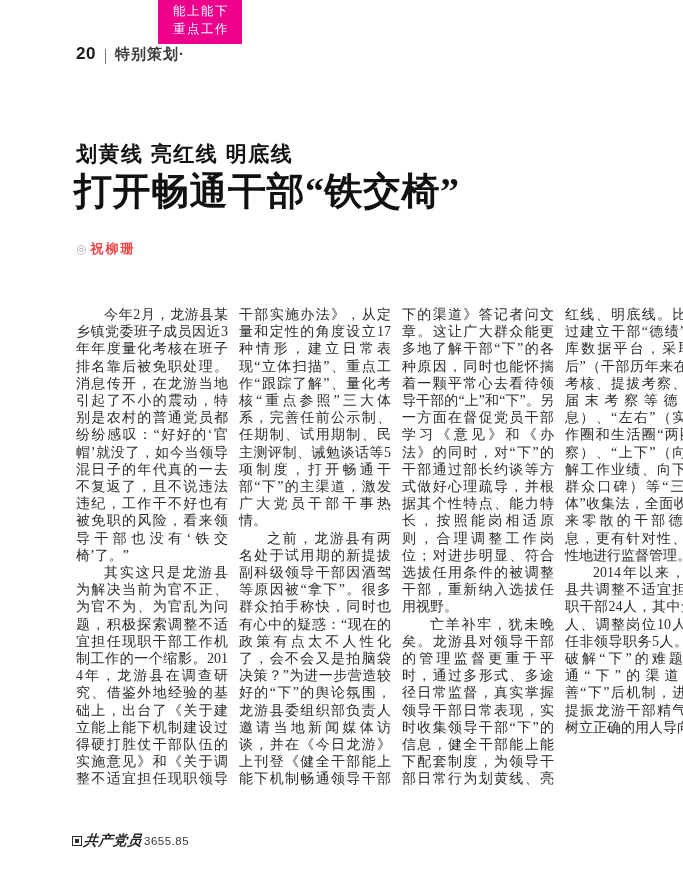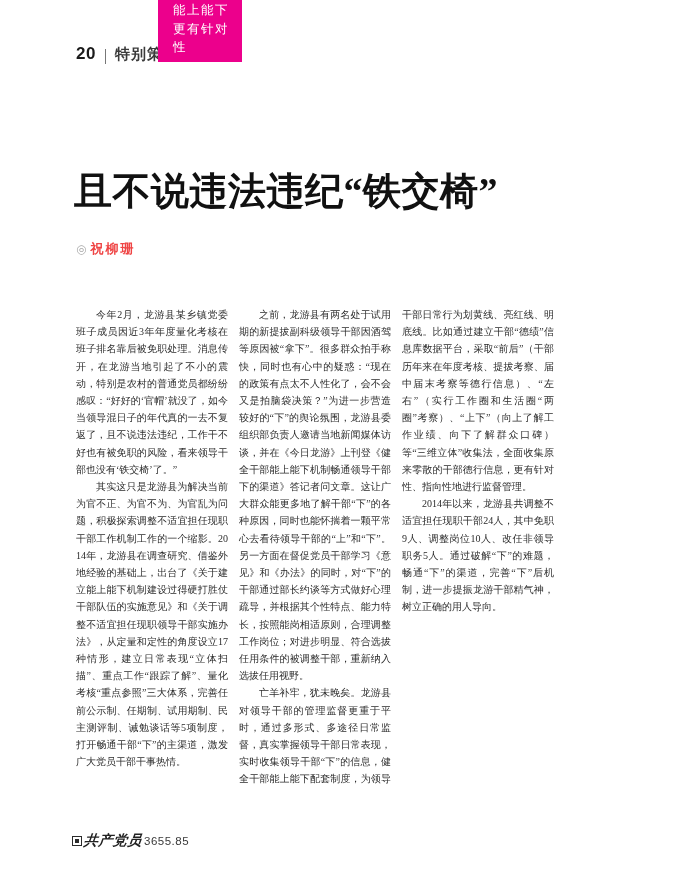--- a/index.html
+++ b/index.html
@@ -7,21 +7,21 @@
     position:relative;width:683px;height:878px;background:#ffffff;overflow:hidden;
     font-family:"Liberation Sans","DejaVu Sans",sans-serif;color:#222;
   }
   
   .header{position:absolute;left:76px;top:44px;display:flex;align-items:flex-end;height:20px;}
   .page-num{font-size:17px;font-weight:bold;color:#1a1a1a;letter-spacing:.5px;}
   .divider{display:inline-block;width:1px;height:15px;background:#777;margin:0 9px;}
   .section{font-size:15px;font-weight:600;color:#3a3a3a;letter-spacing:1px;}
   
   .badge{
-    position:absolute;left:158px;top:0;width:84px;height:62px;background:#ec008c;
+    position:absolute;left:158px;top:0;width:84px;height:44px;background:#ec008c;
     display:flex;flex-direction:column;justify-content:flex-end;
     padding:0 0 5px 15px;box-sizing:border-box;
     color:#fff;font-size:12.5px;line-height:1.5;letter-spacing:1.5px;font-weight:500;
   }
   
   .kicker{
     position:absolute;left:76px;top:140px;font-size:21px;font-weight:bold;color:#111;
     letter-spacing:1.5px;font-family:"Liberation Sans","DejaVu Sans",sans-serif;
   }
   .title{
@@ -30,21 +30,21 @@
   }
   
   .author{position:absolute;left:76px;top:240px;display:flex;align-items:center;font-size:13px;}
   .author-mark{color:#a9a9a9;margin-right:4px;font-size:12px;}
   .author-name{font-weight:600;color:#ef4444;letter-spacing:2px;}
   
   .article{
     position:absolute;left:76px;top:306px;width:478px;height:486px;
     column-count:3;column-gap:11px;column-fill:auto;
     font-family:"Liberation Serif","DejaVu Serif",serif;
-    font-size:10px;line-height:17.2px;color:#2c2c2c;text-align:justify;
+    font-size:14px;line-height:17.2px;color:#2c2c2c;text-align:justify;
   }
   .article p{margin:0;text-indent:2em;word-break:break-all;}
   
   .footer{position:absolute;left:72px;top:832px;display:flex;align-items:center;}
   .logo-mark{
     display:inline-block;width:10px;height:10px;border:1.5px solid #2b2b2b;
     box-sizing:border-box;margin-right:2px;background:
       linear-gradient(#2b2b2b,#2b2b2b) center/4px 4px no-repeat;
   }
   .logo-text{
@@ -59,25 +59,26 @@
 <div class="page">
 
   <div class="header">
     <span class="page-num">20</span>
     <span class="divider"></span>
     <span class="section">特别策划·</span>
   </div>
 
   <div class="badge">
     <span>能上能下</span>
-    <span>更有针对性</span>
+    <span>重点工作</span>
   </div>
 
+  <div class="kicker">划黄线 亮红线 明底线</div>
 
-  <h1 class="title">且不说违法违纪“铁交椅”</h1>
+  <h1 class="title">打开畅通干部“铁交椅”</h1>
 
   <div class="author">
     <span class="author-mark">◎</span>
     <span class="author-name">祝柳珊</span>
   </div>
 
   <div class="article">
     <p>今年2月，龙游县某乡镇党委班子成员因近3年年度量化考核在班子排名靠后被免职处理。消息传开，在龙游当地引起了不小的震动，特别是农村的普通党员都纷纷感叹：“好好的‘官帽’就没了，如今当领导混日子的年代真的一去不复返了，且不说违法违纪，工作干不好也有被免职的风险，看来领导干部也没有‘铁交椅’了。”</p>
     <p>其实这只是龙游县为解决当前为官不正、为官不为、为官乱为问题，积极探索调整不适宜担任现职干部工作机制工作的一个缩影。2014年，龙游县在调查研究、借鉴外地经验的基础上，出台了《关于建立能上能下机制建设过得硬打胜仗干部队伍的实施意见》和《关于调整不适宜担任现职领导干部实施办法》，从定量和定性的角度设立17种情形，建立日常表现“立体扫描”、重点工作“跟踪了解”、量化考核“重点参照”三大体系，完善任前公示制、任期制、试用期制、民主测评制、诫勉谈话等5项制度，打开畅通干部“下”的主渠道，激发广大党员干部干事热情。</p>
     <p>之前，龙游县有两名处于试用期的新提拔副科级领导干部因酒驾等原因被“拿下”。很多群众拍手称快，同时也有心中的疑惑：“现在的政策有点太不人性化了，会不会又是拍脑袋决策？”为进一步营造较好的“下”的舆论氛围，龙游县委组织部负责人邀请当地新闻媒体访谈，并在《今日龙游》上刊登《健全干部能上能下机制畅通领导干部下的渠道》答记者问文章。这让广大群众能更多地了解干部“下”的各种原因，同时也能怀揣着一颗平常心去看待领导干部的“上”和“下”。另一方面在督促党员干部学习《意见》和《办法》的同时，对“下”的干部通过部长约谈等方式做好心理疏导，并根据其个性特点、能力特长，按照能岗相适原则，合理调整工作岗位；对进步明显、符合选拔任用条件的被调整干部，重新纳入选拔任用视野。</p>

